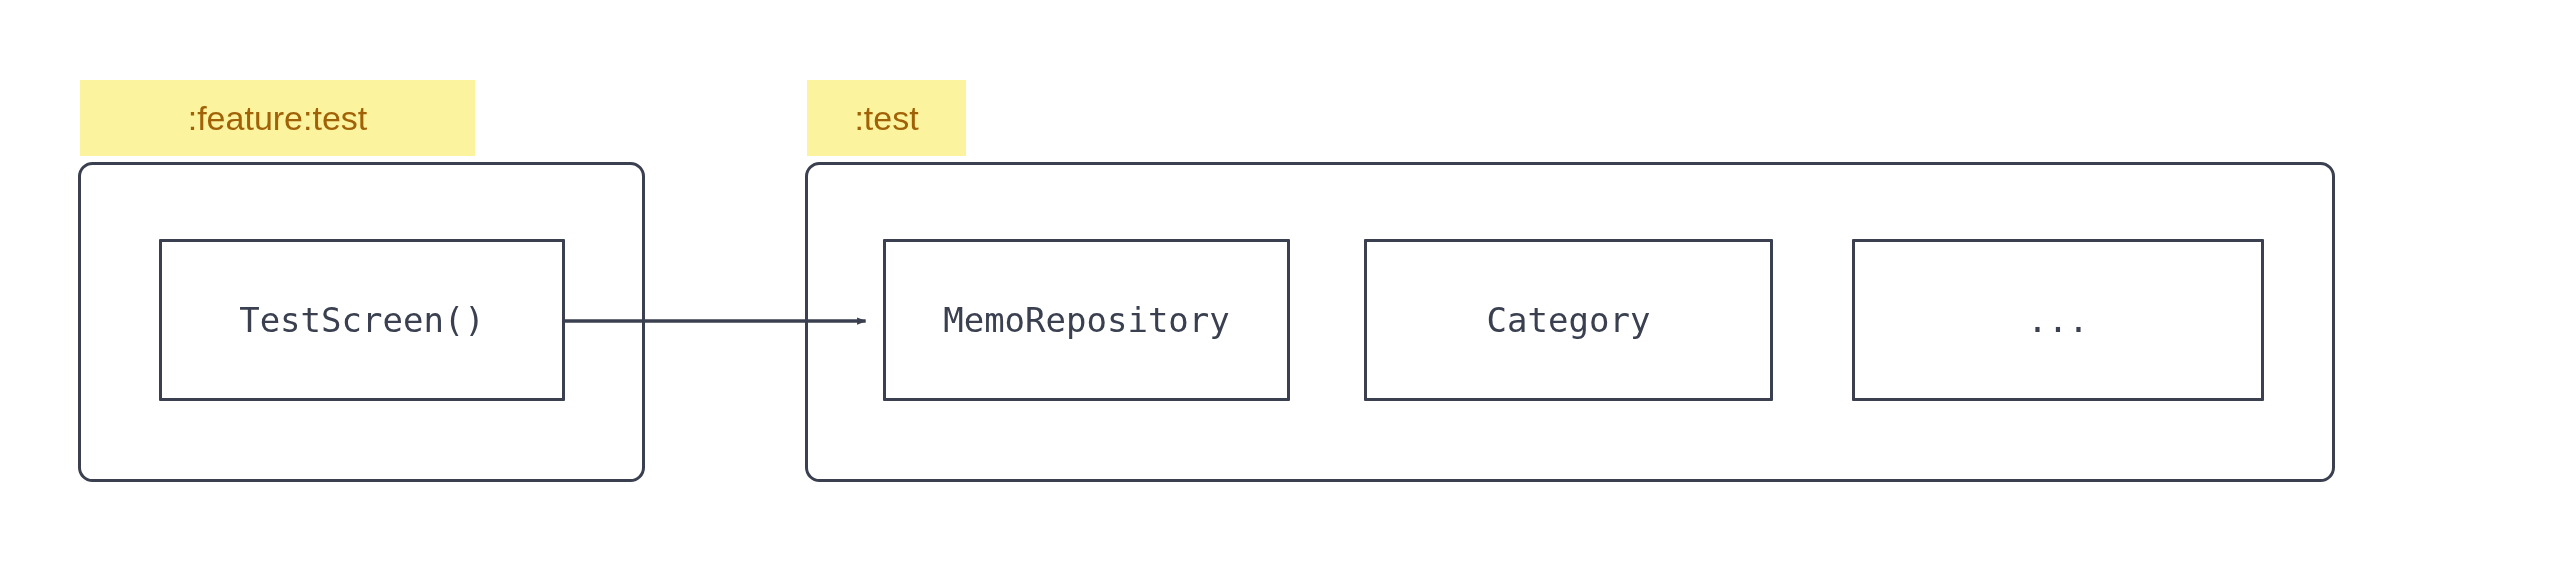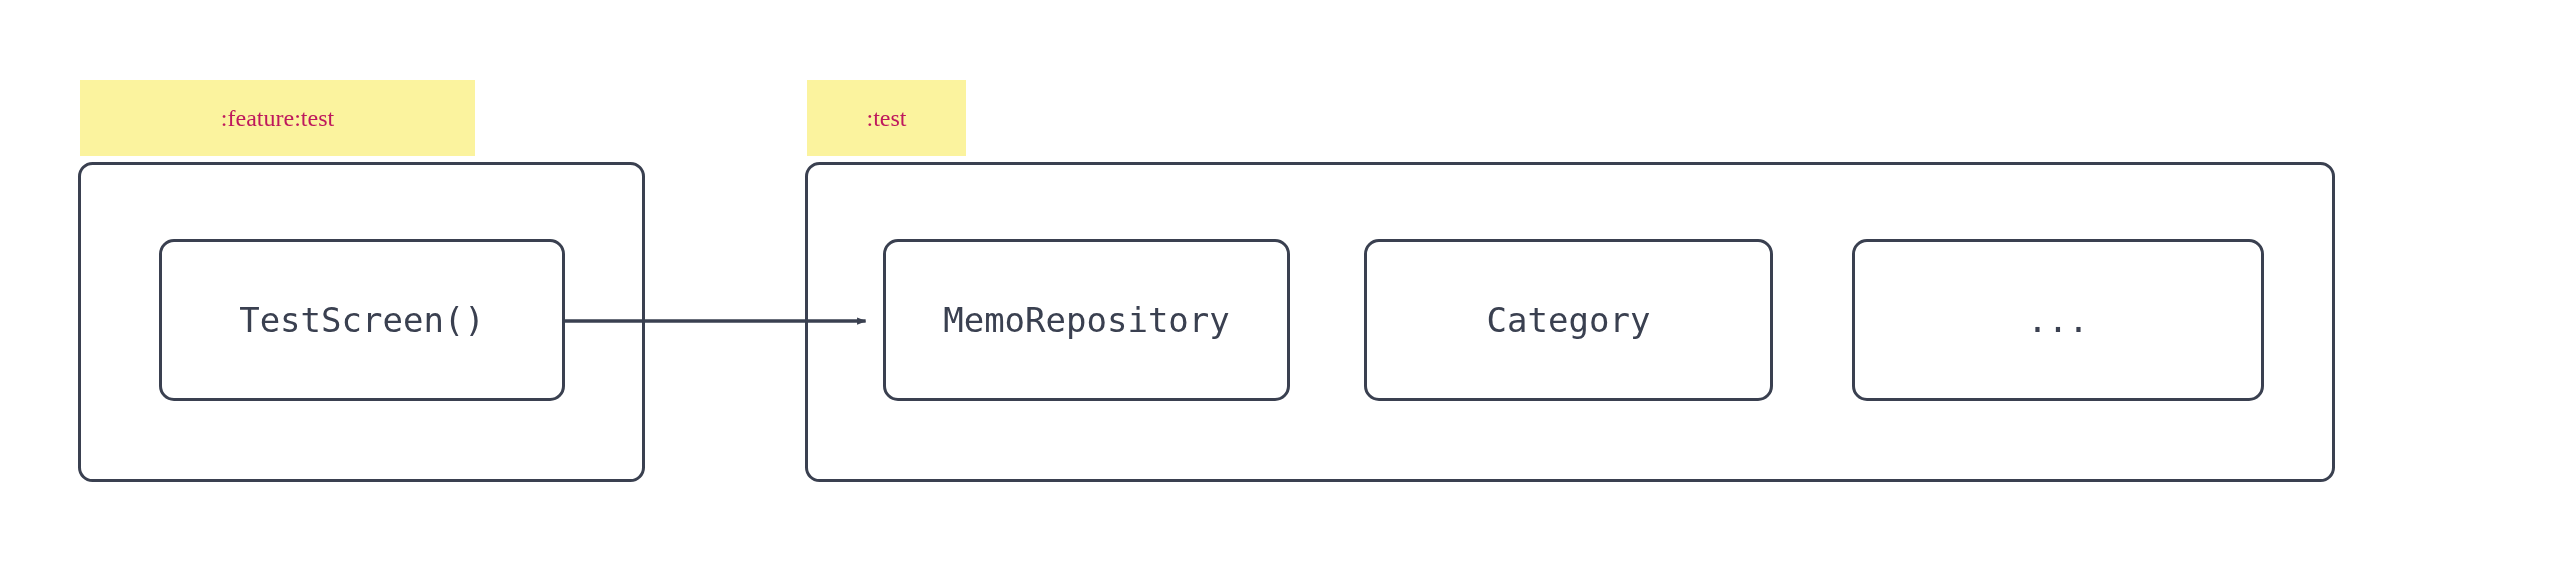--- a/index.html
+++ b/index.html
@@ -27,37 +27,37 @@
     border: 3.6px solid #3a4050;
     border-radius: 14.5px;
     background: #ffffff;
   }
 
   
   .module-label {
     position: absolute;
     box-sizing: border-box;
     background: #fbf39e;
-    color: #be185d;
-    font-family: Liberation Serif, serif;
-    font-size: 24px;
+    color: #a16207;
+    font-family: Liberation Sans, sans-serif;
+    font-size: 34px;
     line-height: 76px;
     height: 76px;
     text-align: center;
     white-space: nowrap;
     letter-spacing: 0px;
     z-index: 4;
   }
 
   
   .node {
     position: absolute;
     box-sizing: border-box;
     border: 3.6px solid #3a4050;
-    border-radius: 15px;
+    border-radius: 1px;
     background: #ffffff;
     color: #3a4050;
     font-family: "DejaVu Sans Mono", "Liberation Mono", monospace;
     font-size: 34px;
     display: flex;
     align-items: center;
     justify-content: center;
     white-space: nowrap;
     z-index: 3;
   }

